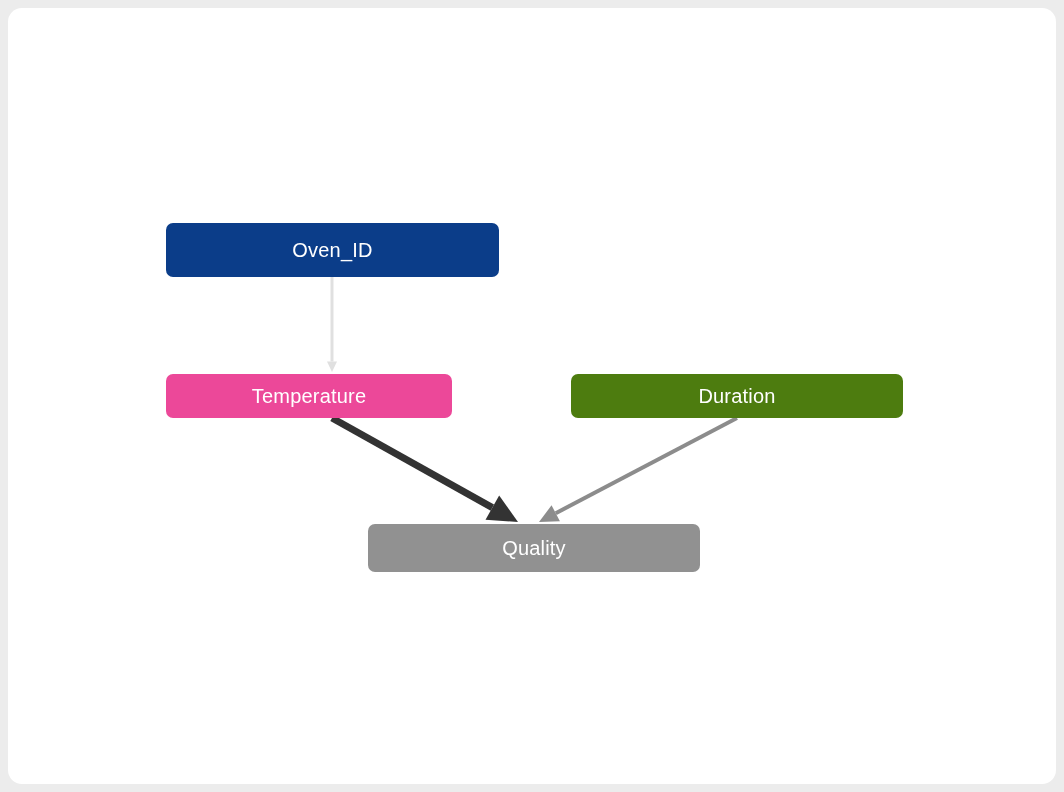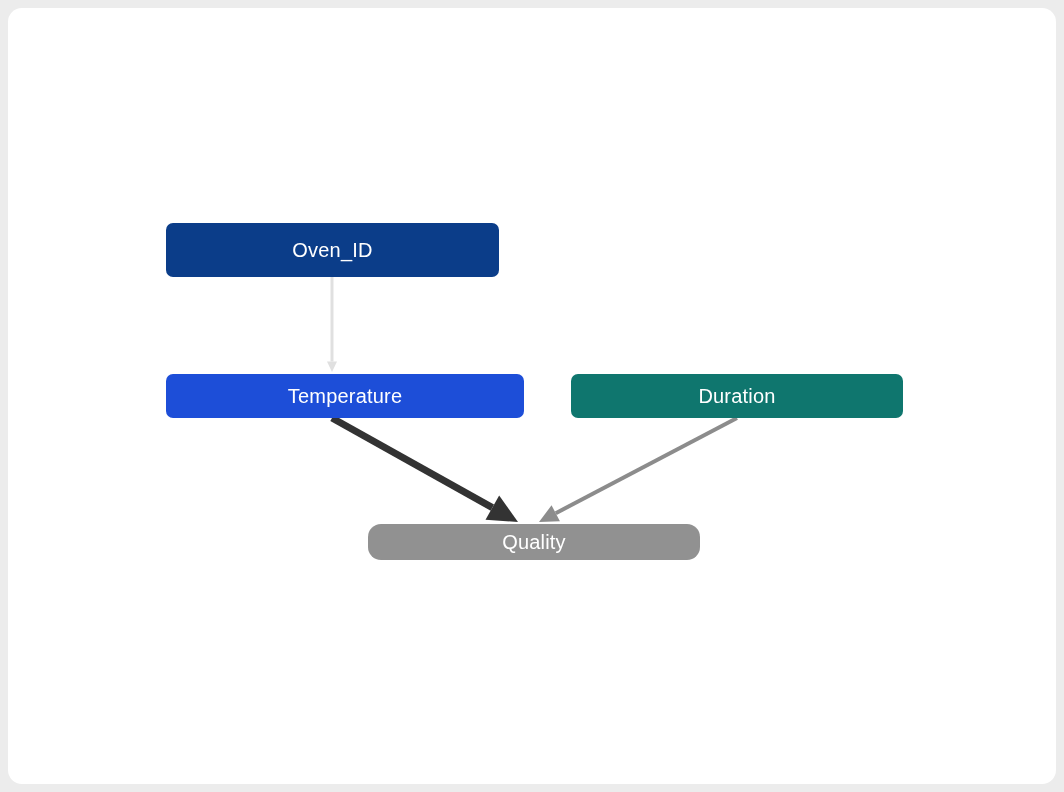--- a/index.html
+++ b/index.html
@@ -65,22 +65,22 @@
     <g>
       <line x1="737" y1="418" x2="555.7322810491683" y2="513.2113271256894" stroke="#8c8c8c" stroke-width="4" stroke-linecap="butt"></line>
       <polygon points="539,522 551.547198728068,505.2435742451331 559.9173633702685,521.1790800062457" fill="#8c8c8c"></polygon>
     </g>
   </svg>
 
 <div id="node-layer">
     <div class="node" style="left: 166px; top: 223px; width: 333px; height: 54px; background: rgb(11, 61, 137);">
       <span class="node-label">Oven_ID</span>
     </div>
-    <div class="node" style="left: 166px; top: 374px; width: 358px; height: 44px; background: #1d4ed8;">
+    <div class="node" style="left: 166px; top: 374px; width: 286px; height: 44px; background: #ec4899;">
       <span class="node-label">Temperature</span>
     </div>
-    <div class="node" style="left: 571px; top: 374px; width: 332px; height: 44px; background: #0f766e; text-align: right;">
+    <div class="node" style="left: 571px; top: 374px; width: 332px; height: 44px; background: #4d7c0f; text-align: right;">
       <span class="node-label">Duration</span>
     </div>
-    <div class="node" style="left: 368px; top: 524px; width: 332px; height: 36px; background: rgb(145, 145, 145); border-radius: 13px;">
+    <div class="node" style="left: 368px; top: 524px; width: 332px; height: 48px; background: rgb(145, 145, 145);">
       <span class="node-label">Quality</span>
     </div>
   </div>
 
 </body></html>

